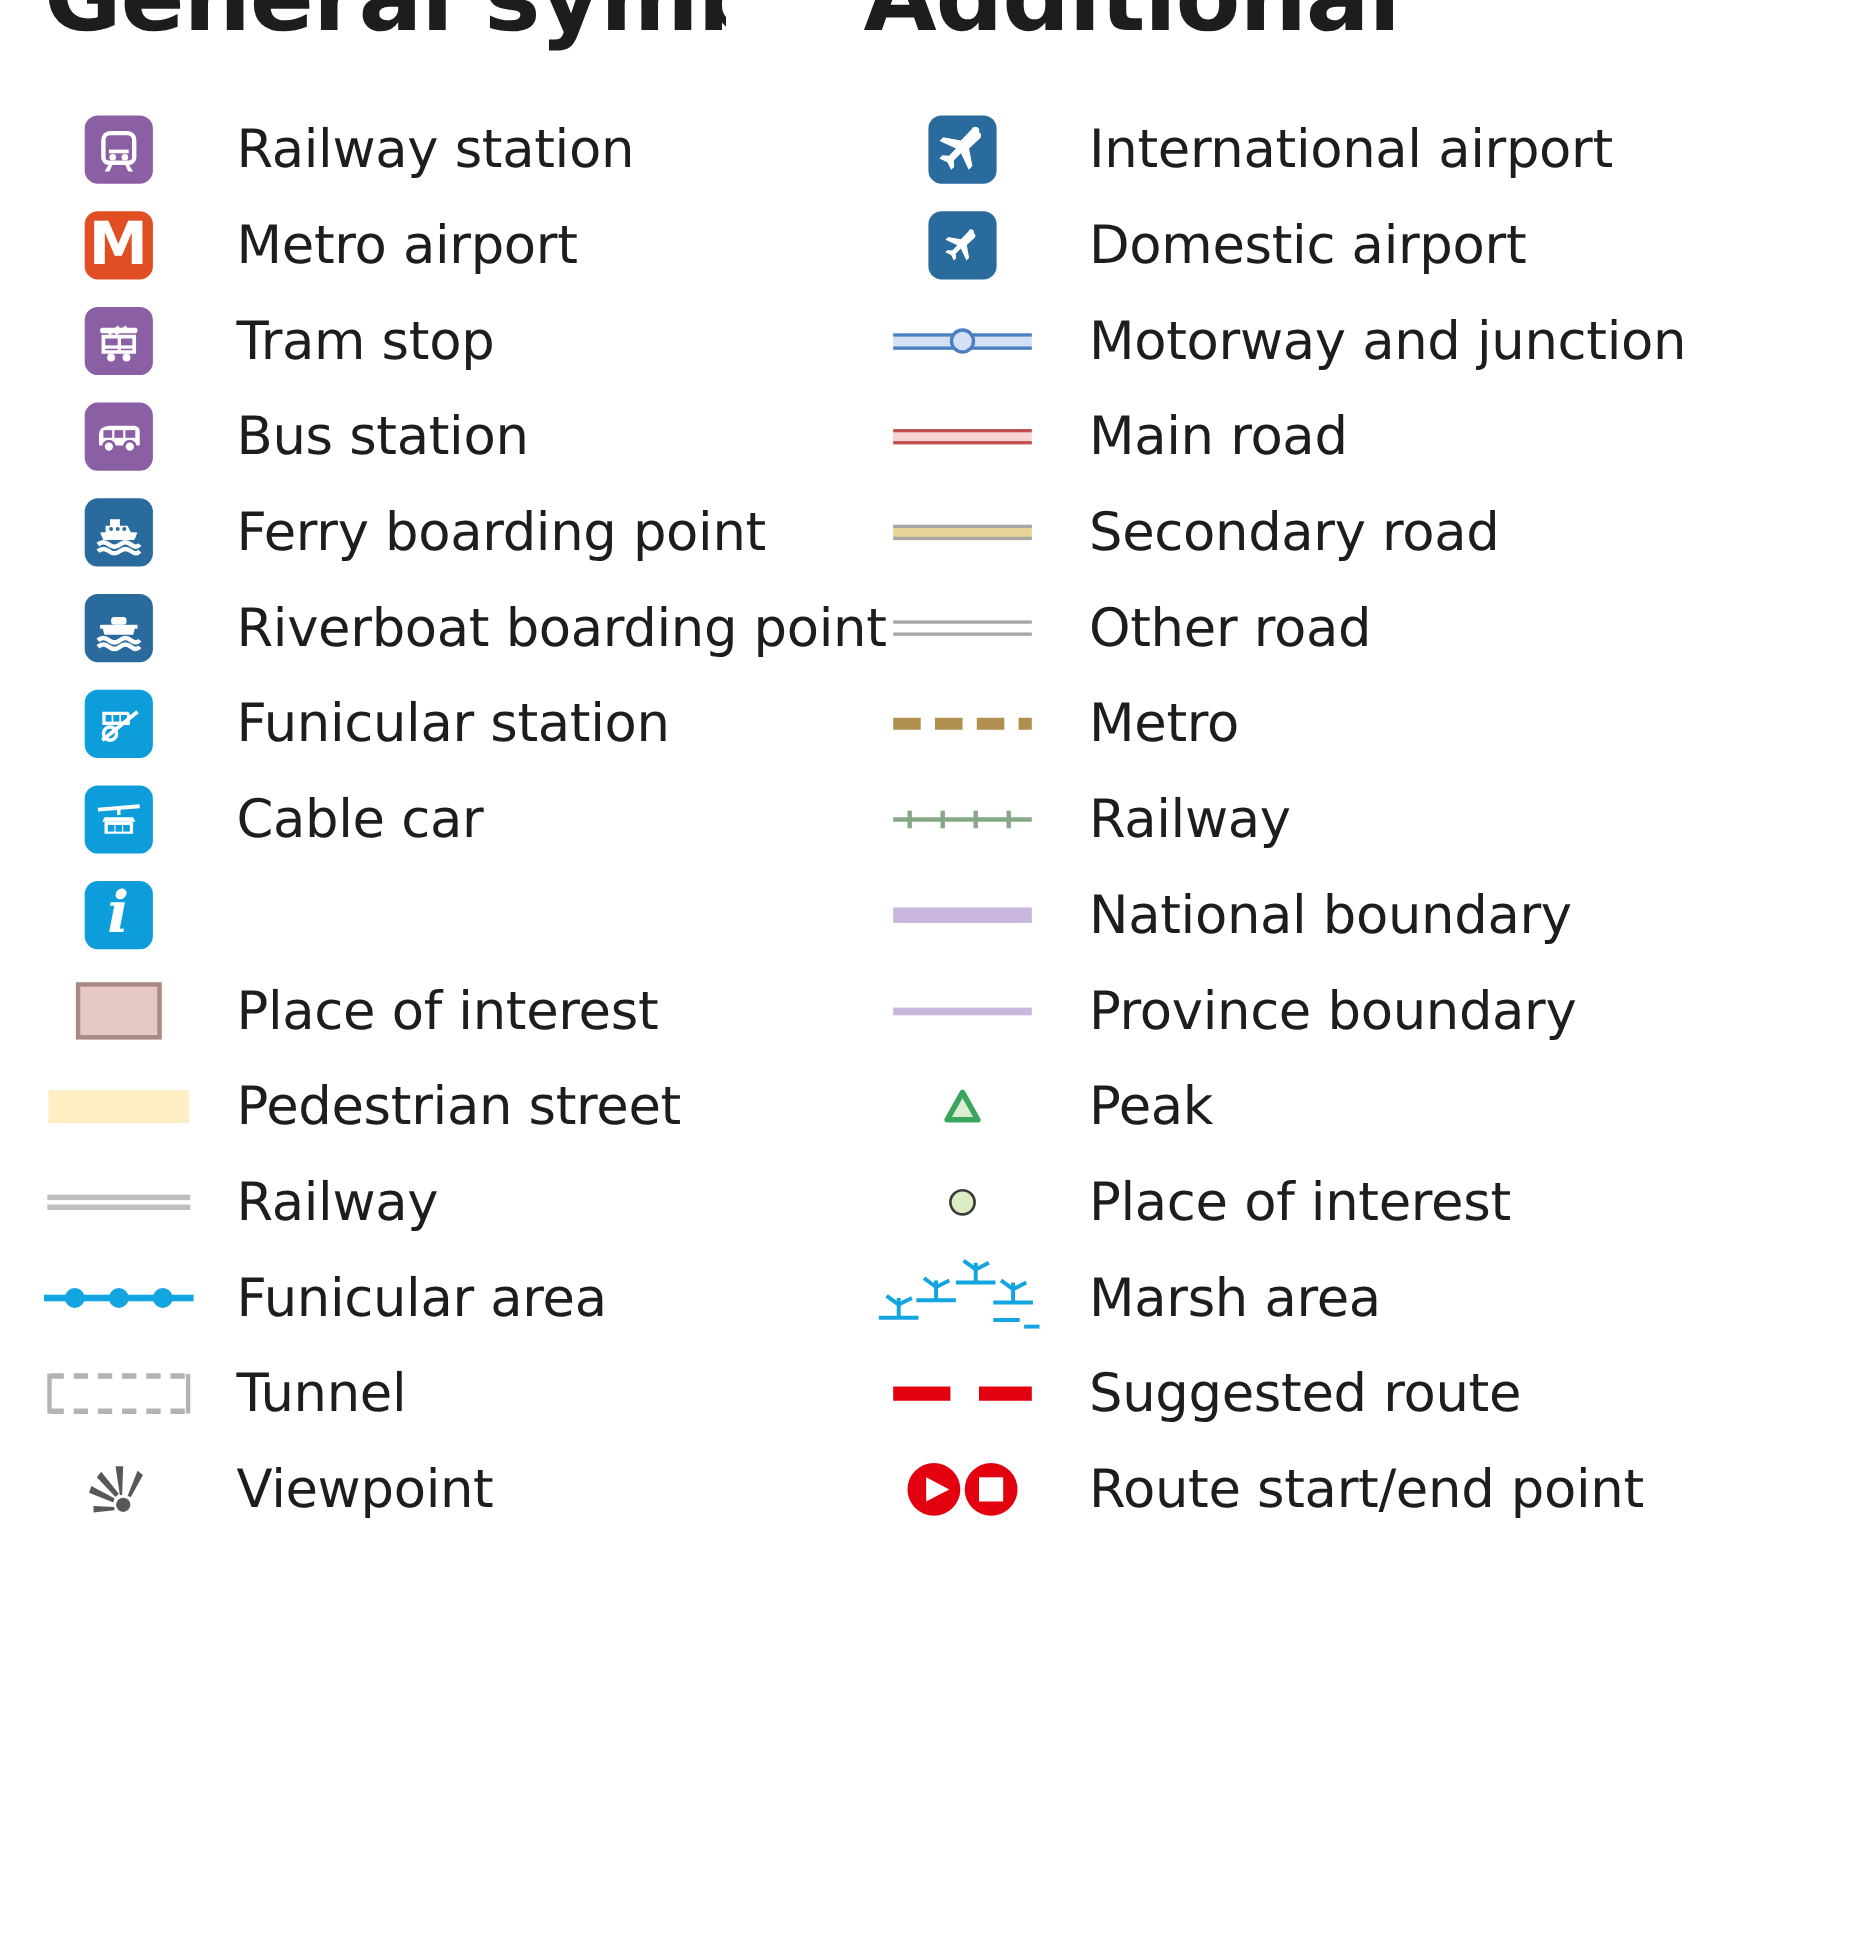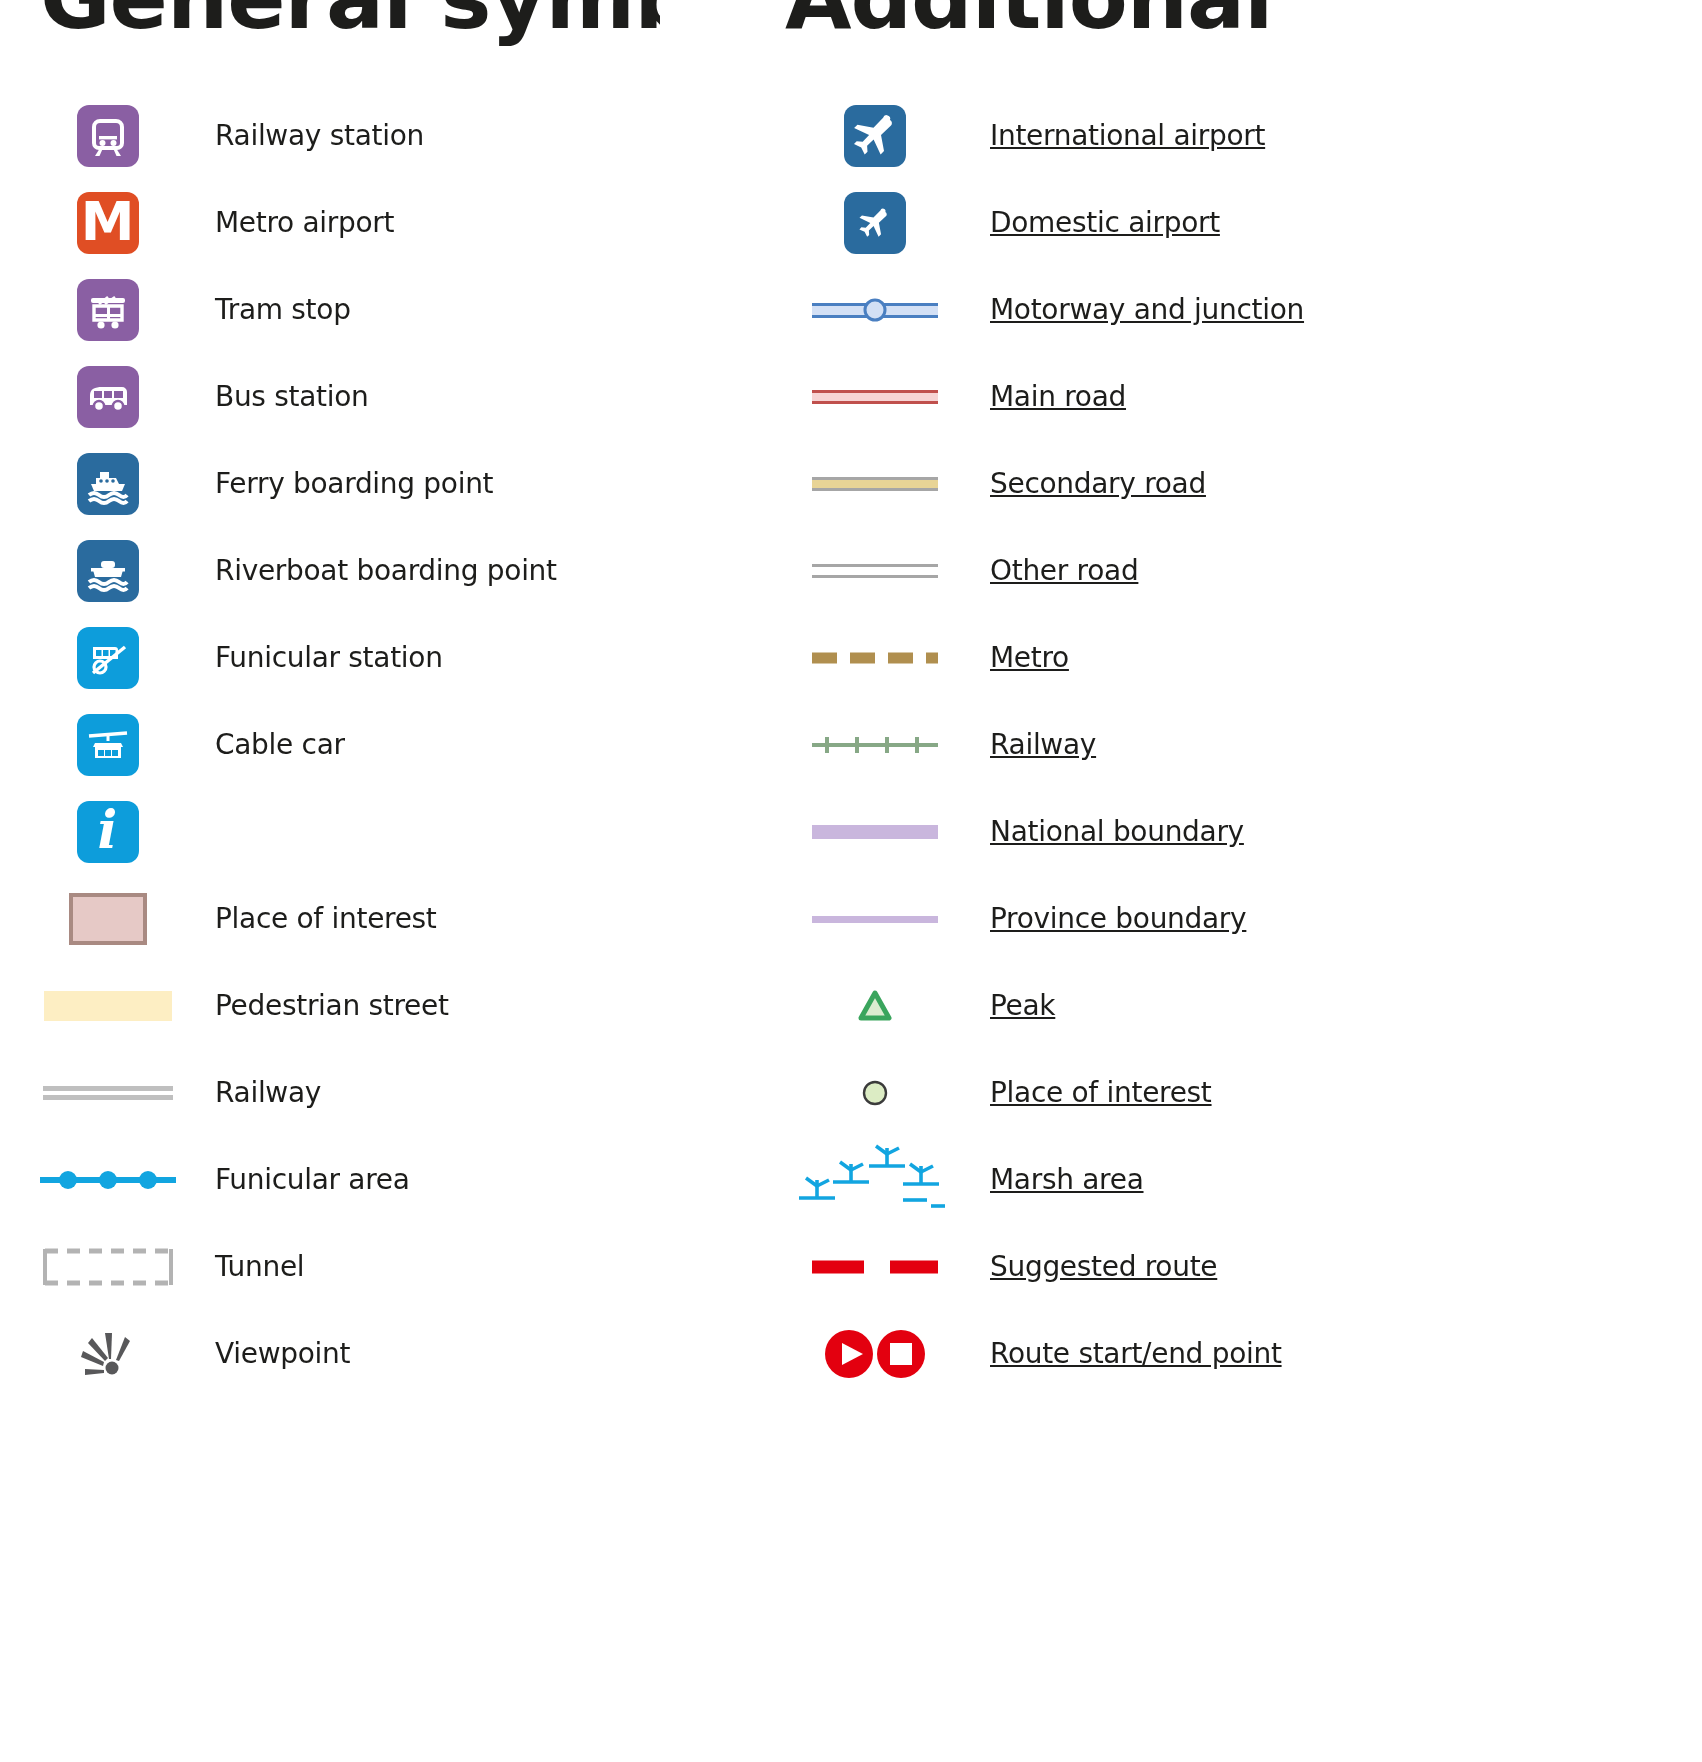--- a/index.html
+++ b/index.html
@@ -42,42 +42,42 @@
   #heading-left-clip  { left: 40px;  width: 620px; }
   #heading-right-clip { left: 785px; width: 500px; }
 
   
   .column {
     position: absolute;
     top: 92px;
     width: 780px;
   }
   #column-left  { left: 0px; }
-  #column-right { left: 760px; text-decoration: underline; }
+  #column-right { left: 760px; }
 
   .legend-row {
     display: flex;
     align-items: center;
     height: 87px;
   }
   .symbol-cell {
     width: 215px;
     min-width: 215px;
     height: 87px;
     display: flex;
     align-items: center;
     justify-content: center;
   }
   #column-right .symbol-cell {
     width: 230px;
     min-width: 230px;
   }
   .label-cell {
     font-family: "DejaVu Sans", sans-serif;
-    font-size: 28px;
+    font-size: 48px;
     line-height: 1;
     color: #1d1d1b;
     letter-spacing: -0.3px;
     white-space: nowrap;
   }
 
   
   .sq-icon {
     width: 62px;
     height: 62px;

